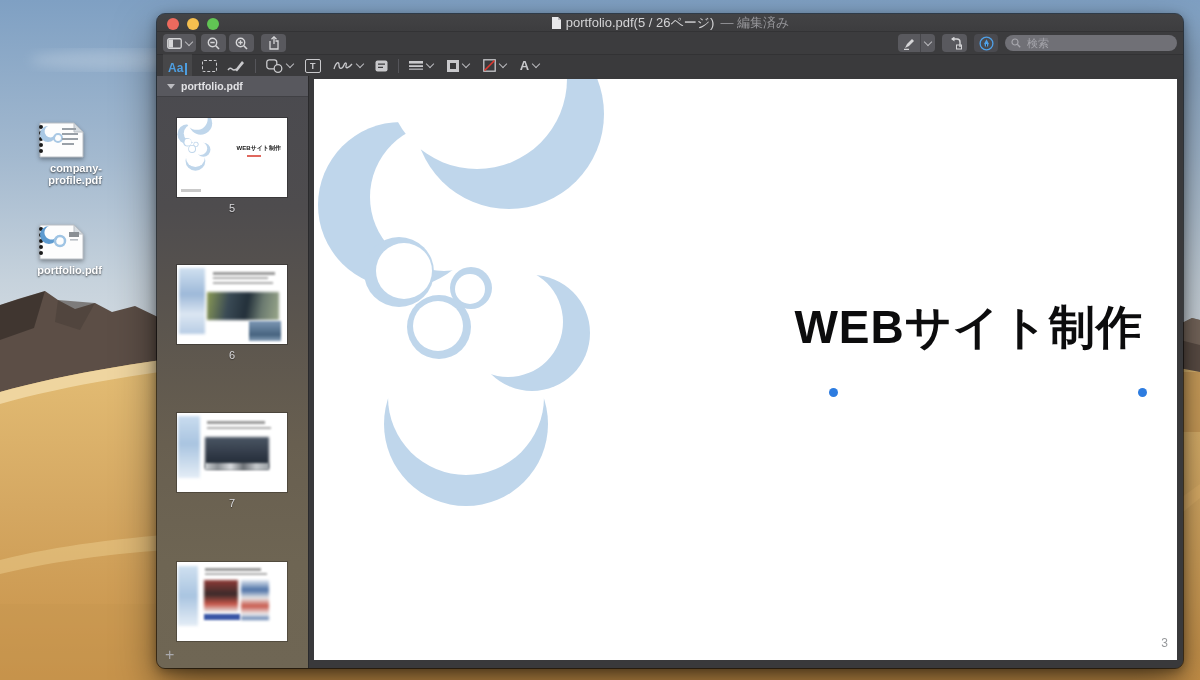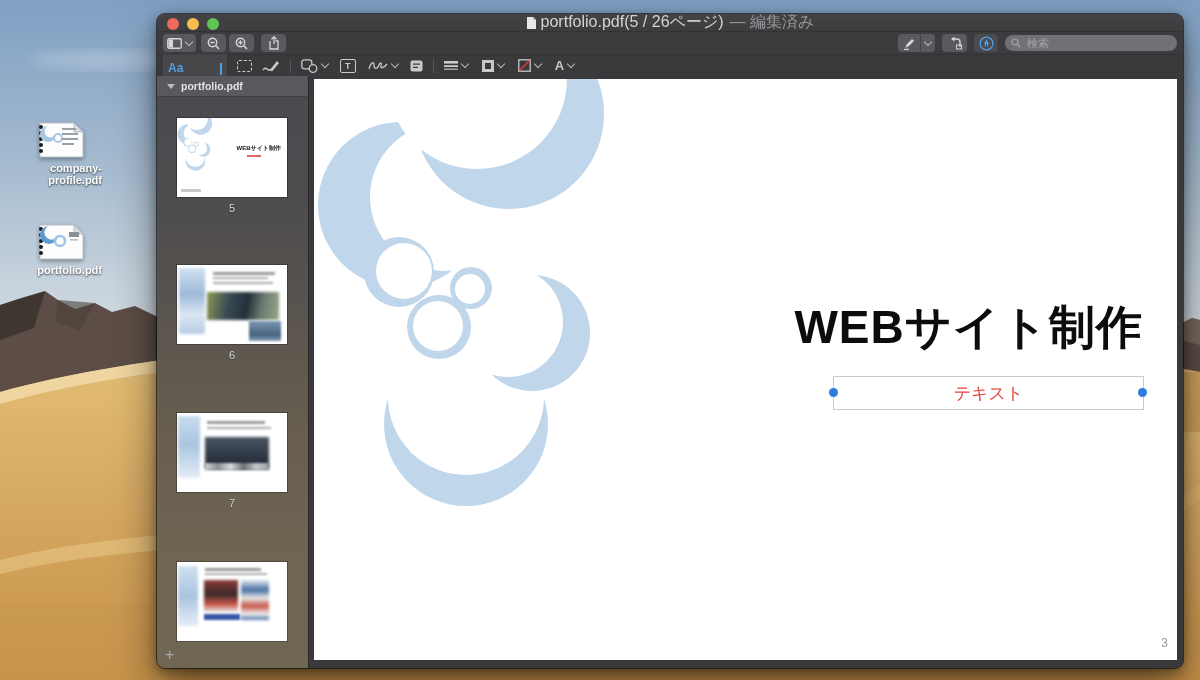--- a/index.html
+++ b/index.html
@@ -14,42 +14,42 @@
        text-shadow:0 1px 2px rgba(0,0,0,.75);}
   
   .window{position:absolute;left:157px;top:14px;width:1026px;height:654px;
       border-radius:8px;overflow:hidden;background:#323234;
       box-shadow:0 18px 42px rgba(0,0,0,.5),0 3px 12px rgba(0,0,0,.4);
       outline:1px solid rgba(0,0,0,.55);}
   .titlebar{height:17px;background:linear-gradient(#434345,#3d3d3f);position:relative;
       display:flex;align-items:center;}
   .lights{position:absolute;left:10px;top:4px;display:flex;gap:8px;}
   .light{width:12px;height:12px;border-radius:50%;}
-  .title-wrap{margin:0 auto;display:flex;align-items:center;gap:5px;font-size:16px;color:#d4d4d6;}
+  .title-wrap{margin:0 auto;display:flex;align-items:center;gap:5px;font-size:13px;color:#d4d4d6;}
   .title-status{color:#97979b;margin-left:1px;}
   .toolbar{height:23px;background:#3c3c3e;border-top:1px solid #333335;position:relative;
       display:flex;align-items:center;padding-left:6px;box-sizing:border-box;}
   .tbtn{height:18px;border-radius:4px;background:#59595e;display:flex;align-items:center;
       justify-content:center;color:#d6d6d8;}
   .tb-right{position:absolute;right:6px;top:2px;display:flex;align-items:center;gap:7px;}
   .splitbtn{display:flex;height:18px;border-radius:4px;overflow:hidden;background:#59595e;}
   .splitbtn .seg{display:flex;align-items:center;justify-content:center;}
   .search{width:172px;height:16px;border-radius:9px;background:#707076;display:flex;
       align-items:center;padding:0 6px;box-sizing:border-box;gap:4px;}
   .search input{flex:1;background:transparent;border:none;outline:none;font-size:11px;
       color:#e8e8ea;font-family:Liberation Sans, sans-serif;}
   .search input::placeholder{color:#a6a6ac;}
   .markupbar{height:22px;background:#3a3a3c;border-top:1px solid #323234;display:flex;
       align-items:center;padding-left:6px;box-sizing:border-box;gap:0;}
   .mk{display:flex;align-items:center;justify-content:center;color:#c9c9cc;height:18px;}
   .mk-div{width:1px;height:14px;background:#55555a;margin:0 10px;}
   .chev{width:5px;height:5px;border-right:1.5px solid #b9b9bd;border-bottom:1.5px solid #b9b9bd;
       transform:rotate(45deg);margin-left:4px;margin-top:-3px;}
   .texttool{color:#4e9ee0;font-weight:bold;font-size:12px;background:rgba(255,255,255,.07);
-      border-radius:4px;padding:16px 5px;display:flex;align-items:flex-end;gap:35px;}
+      border-radius:4px;padding:16px 5px;display:flex;align-items:flex-end;}
   .texttool .cursorbar{display:inline-block;width:1.5px;height:12px;background:#4e9ee0;margin-left:2px;}
   
   .wbody{display:flex;height:592px;}
   .sidebar{width:151px;position:relative;flex:none;border-right:1px solid #2a2a2c;
       background:linear-gradient(180deg,#4a4a4f 0%,#4e4c4e 22%,#5b554e 42%,#685f50 62%,#6e6553 82%,#6f6654 100%);}
   .sb-header{height:20px;background:#58585e;border-bottom:1px solid #404044;display:flex;
       align-items:center;gap:6px;padding-left:10px;font-size:10.5px;font-weight:bold;color:#e2e2e5;}
   .tri{width:0;height:0;border-left:4px solid transparent;border-right:4px solid transparent;
       border-top:5px solid #bcbcc0;}
   .thumb-slot{position:absolute;left:20px;width:110px;text-align:center;}
@@ -391,23 +391,20 @@
           <circle cx="85" cy="193" r="35" fill="#bfd6eb"></circle>
             <circle cx="90" cy="192" r="28" fill="#fff"></circle>
           <circle cx="157" cy="209" r="21" fill="#bfd6eb"></circle>
             <circle cx="156" cy="210" r="15" fill="#fff"></circle>
           <circle cx="125" cy="248" r="32" fill="#bfd6eb"></circle>
             <circle cx="124" cy="247" r="25" fill="#fff"></circle>
         </svg>
 
         <div class="page-title">WEBサイト制作</div>
 
-        <div class="textbox">
-          <span class="tb-text">テキスト</span>
-        </div>
         <span class="handle" style="left:515px;top:309px;"></span>
         <span class="handle" style="left:824px;top:309px;"></span>
 
         <div class="pagenum">3</div>
       </div>
     </div>
   </div>
 </div>
 
 </body></html>

